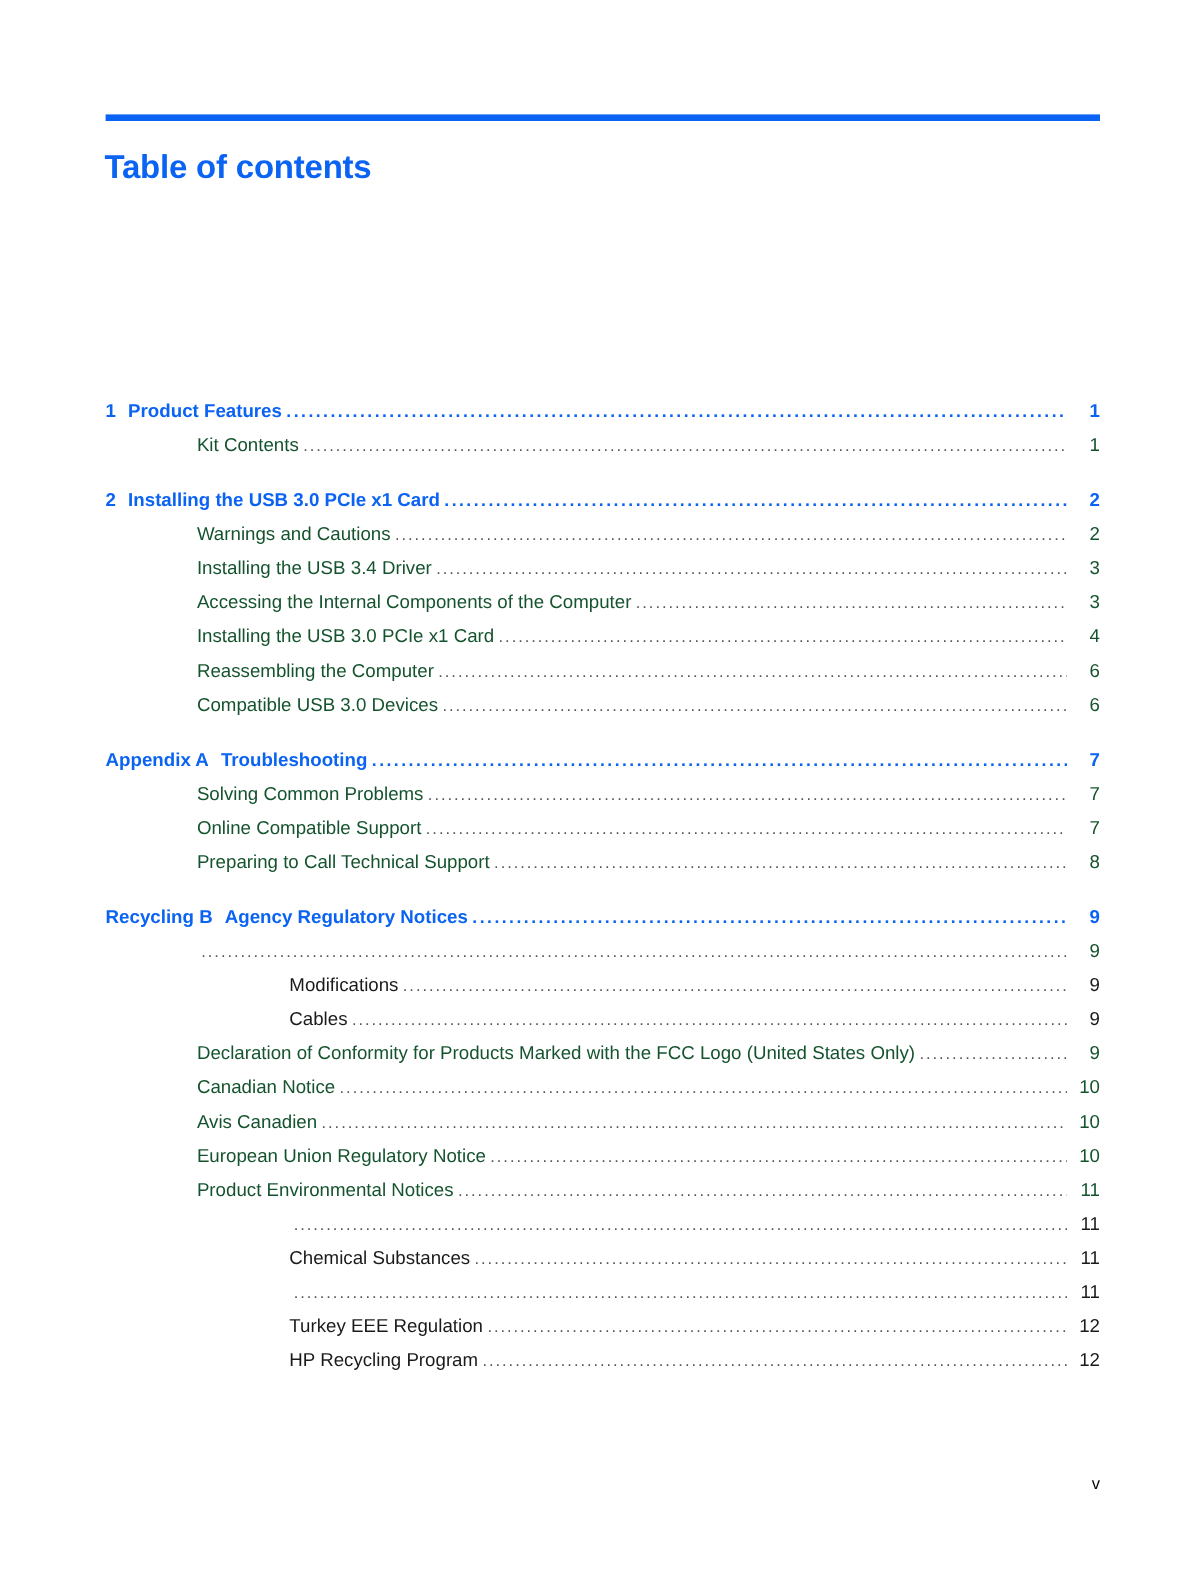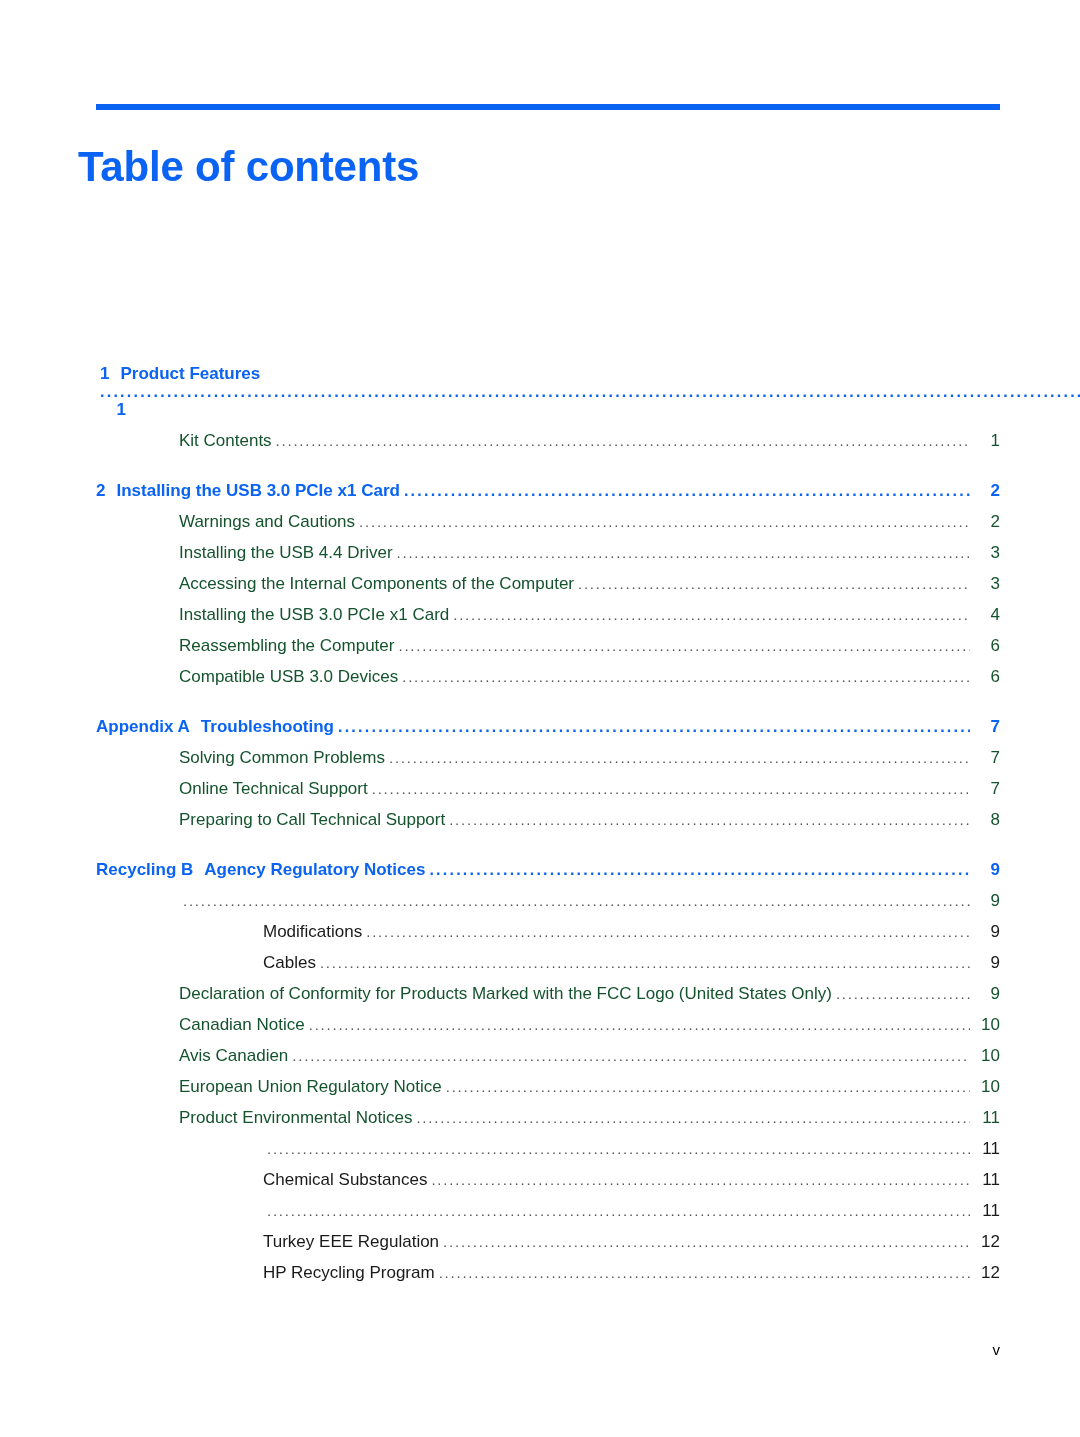--- a/index.html
+++ b/index.html
@@ -28,23 +28,23 @@
   .title-rule {
     position: absolute;
     left: 96px;
     top: 104px;
     width: 904px;
     height: 6px;
     background: #0a63f2;
   }
   .page-title {
     position: absolute;
-    left: 78px;
+    left: 95px;
     top: 116px;
-    font-size: 42px;
+    font-size: 30px;
     font-weight: bold;
     color: #0a63f2;
     letter-spacing: -0.2px;
     line-height: 1.1;
     white-space: nowrap;
   }
 
   
   .toc {
     position: absolute;
@@ -87,21 +87,21 @@
   }
 
   
   .lvl1 {
     color: #0a63f2;
     font-weight: bold;
     font-size: 17px;
     margin-top: 30px;
     padding-left: 0px;
   }
-  .lvl1:first-child { margin-top: 0; flex-direction: column; }
+  .lvl1:first-child { margin-top: 0; }
   .lvl1 .toc-leader::after { font-size: 16px; letter-spacing: -1.1px; }
   .lvl1 .toc-num { margin-right: 11px; }
 
   
   .lvl2 {
     color: #14532d;
     font-weight: normal;
     font-size: 17px;
     margin-top: 11px;
     padding-left: 83px;
@@ -154,21 +154,21 @@
         <span class="toc-label"><span class="toc-num">2</span><span>Installing the USB 3.0 PCIe x1 Card</span></span>
         <span class="toc-leader"></span>
         <span class="toc-page">2</span>
       </div>
       <div class="toc-entry lvl2">
         <span class="toc-label"><span>Warnings and Cautions</span></span>
         <span class="toc-leader"></span>
         <span class="toc-page">2</span>
       </div>
       <div class="toc-entry lvl2">
-        <span class="toc-label"><span>Installing the USB 4.4 Driver</span></span>
+        <span class="toc-label"><span>Installing the USB 3.4 Driver</span></span>
         <span class="toc-leader"></span>
         <span class="toc-page">3</span>
       </div>
       <div class="toc-entry lvl2">
         <span class="toc-label"><span>Accessing the Internal Components of the Computer</span></span>
         <span class="toc-leader"></span>
         <span class="toc-page">3</span>
       </div>
       <div class="toc-entry lvl2">
         <span class="toc-label"><span>Installing the USB 3.0 PCIe x1 Card</span></span>
@@ -189,21 +189,21 @@
         <span class="toc-label"><span class="toc-num">Appendix A</span><span>Troubleshooting</span></span>
         <span class="toc-leader"></span>
         <span class="toc-page">7</span>
       </div>
       <div class="toc-entry lvl2">
         <span class="toc-label"><span>Solving Common Problems</span></span>
         <span class="toc-leader"></span>
         <span class="toc-page">7</span>
       </div>
       <div class="toc-entry lvl2">
-        <span class="toc-label"><span>Online Technical Support</span></span>
+        <span class="toc-label"><span>Online Compatible Support</span></span>
         <span class="toc-leader"></span>
         <span class="toc-page">7</span>
       </div>
       <div class="toc-entry lvl2">
         <span class="toc-label"><span>Preparing to Call Technical Support</span></span>
         <span class="toc-leader"></span>
         <span class="toc-page">8</span>
       </div>
       <div class="toc-entry lvl1">
         <span class="toc-label"><span class="toc-num">Recycling B</span><span>Agency Regulatory Notices</span></span>

